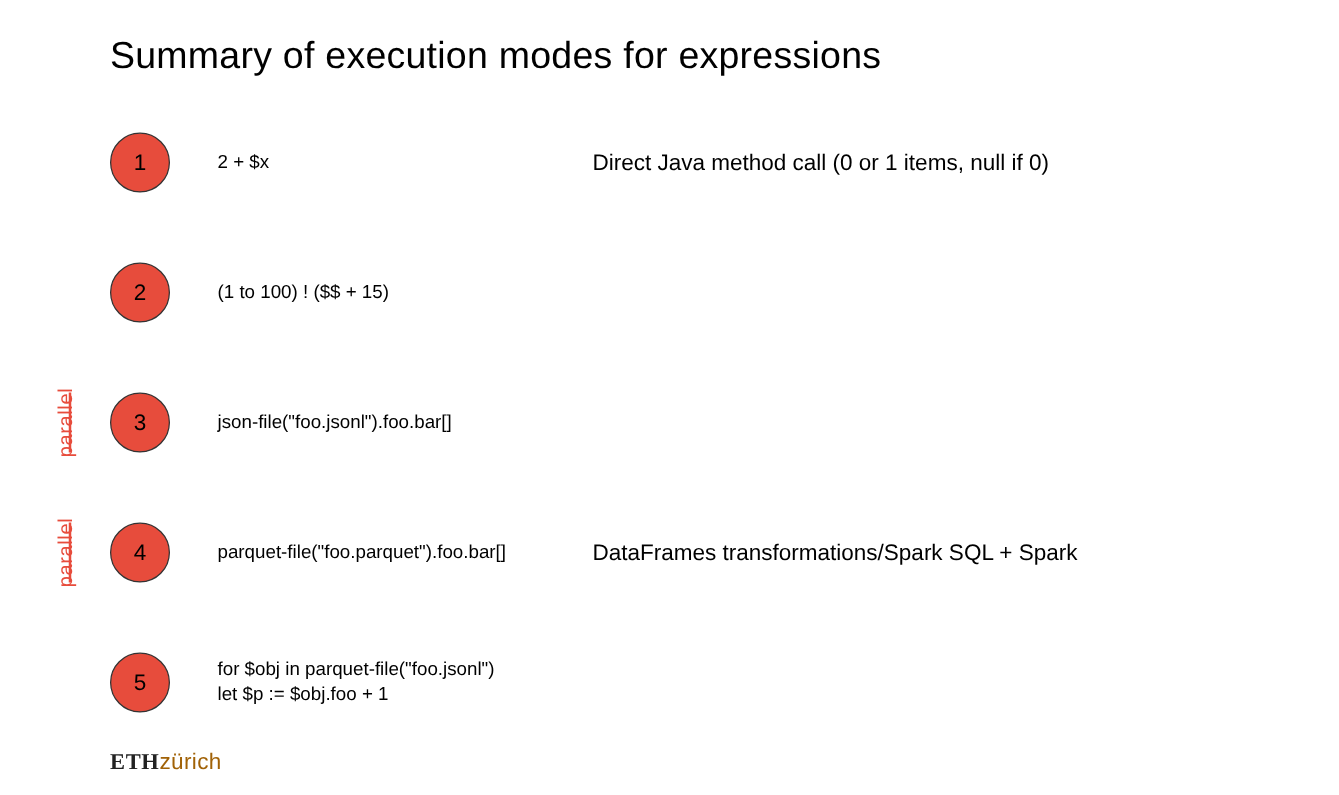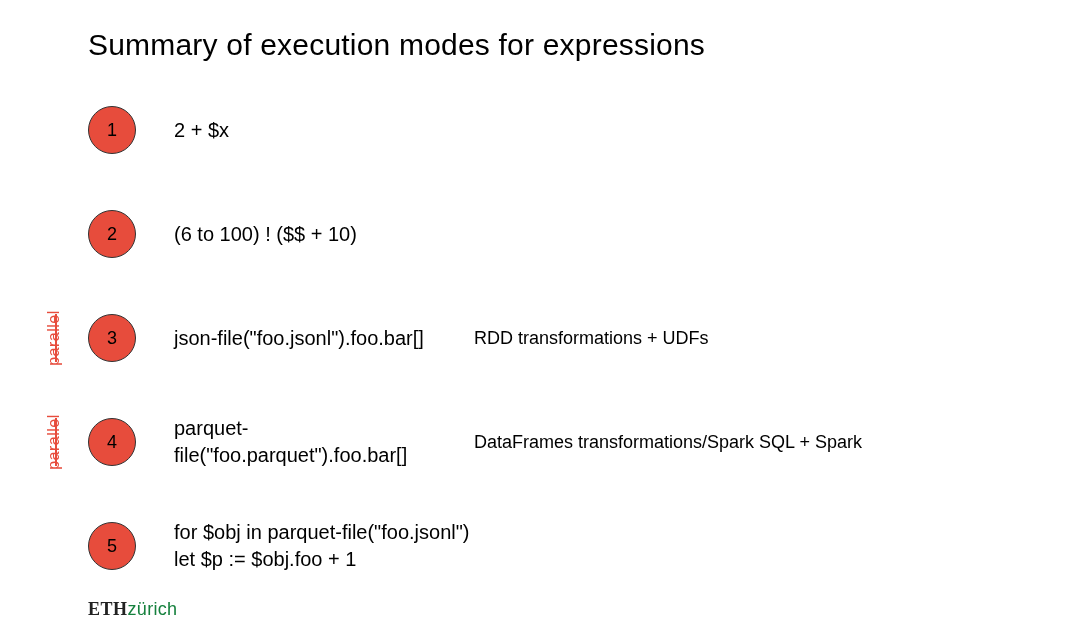--- a/index.html
+++ b/index.html
@@ -8,73 +8,73 @@
   .title { font-size: 30px; font-weight: 400; letter-spacing: 0.2px; margin-bottom: 40px; }
   .rows { display: flex; flex-direction: column; gap: 48px; }
   .row { position: relative; display: flex; align-items: center; min-height: 56px; }
   .badge {
     width: 48px; height: 48px; border-radius: 50%;
     background: #e74c3c; border: 1.5px solid #333;
     display: flex; align-items: center; justify-content: center;
     font-size: 18px; color: #000; font-weight: 400;
     flex: 0 0 48px;
   }
-  .expr { margin-left: 38px; width: 300px; font-size: 20px; line-height: 1.35; white-space: pre-line; }
+  .expr { margin-left: 38px; width: 300px; font-size: 15px; line-height: 1.35; white-space: pre-line; }
   .desc { font-size: 18px; line-height: 1.35; }
   .parallel-label {
     position: absolute;
     left: -62px; top: 50%;
     transform: translateY(-50%) rotate(-90deg);
     transform-origin: center;
     color: #e74c3c;
     font-size: 16px;
     letter-spacing: 0.5px;
   }
   .parallel-bar {
     position: absolute;
     left: -33px; top: 4px; bottom: 4px;
     width: 1.5px; background: #e74c3c;
   }
   .footer {
     position: absolute; left: 88px; bottom: 16px;
     font-size: 18px; font-style: italic; color: #222;
   }
   .footer .eth-bold { font-weight: 800; font-style: normal; letter-spacing: 0.5px; font-family: Liberation Serif, serif; }
-  .footer .zurich { font-weight: 400; font-style: normal; color: #15803d; letter-spacing: 0.3px; }
+  .footer .zurich { font-weight: 400; font-style: normal; color: #a16207; letter-spacing: 0.3px; }
 </style>
 </head>
 <body>
 
 <div class="slide">
   <h1 class="title">Summary of execution modes for expressions</h1>
 
   <div class="rows">
 
     <div class="row">
       <div class="badge">
           <span>1</span>
         </div>
       <div class="expr">2 + $x</div>
+      <div class="desc">Direct Java method call (0 or 1 items, null if 0)</div>
     </div>
 
     <div class="row">
       <div class="badge">
           <span>2</span>
         </div>
-      <div class="expr">(6 to 100) ! ($$ + 10)</div>
+      <div class="expr">(1 to 100) ! ($$ + 15)</div>
     </div>
 
     <div class="row">
       <div class="parallel-bar"></div>
       <div class="parallel-label">parallel</div>
       <div class="badge">
           <span>3</span>
         </div>
       <div class="expr">json-file("foo.jsonl").foo.bar[]</div>
-      <div class="desc">RDD transformations + UDFs</div>
     </div>
 
     <div class="row">
       <div class="parallel-bar"></div>
       <div class="parallel-label">parallel</div>
       <div class="badge">
           <span>4</span>
         </div>
       <div class="expr">parquet-file("foo.parquet").foo.bar[]</div>
       <div class="desc">DataFrames transformations/Spark SQL + Spark</div>

